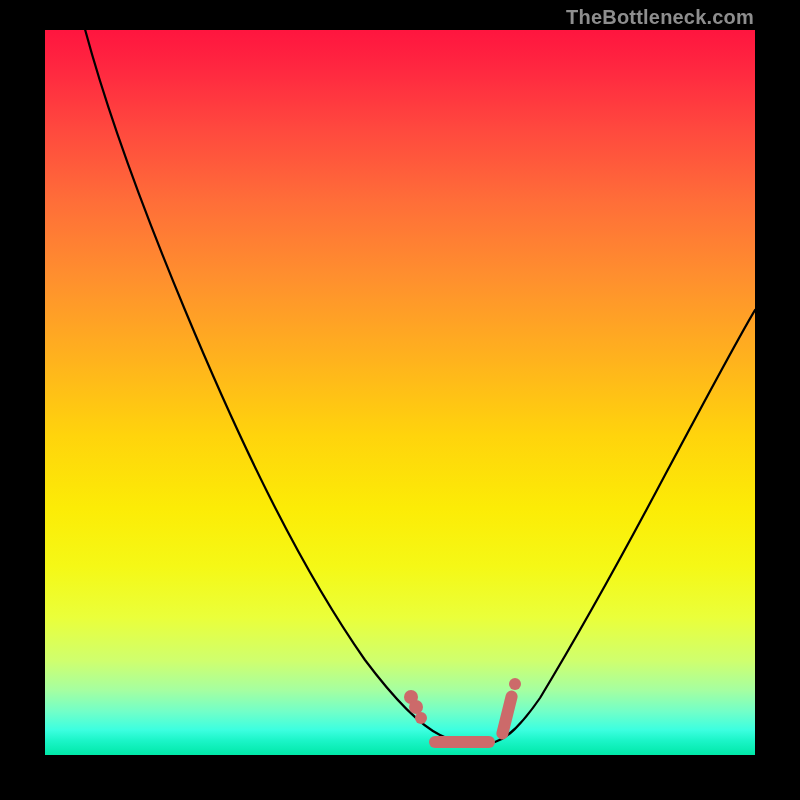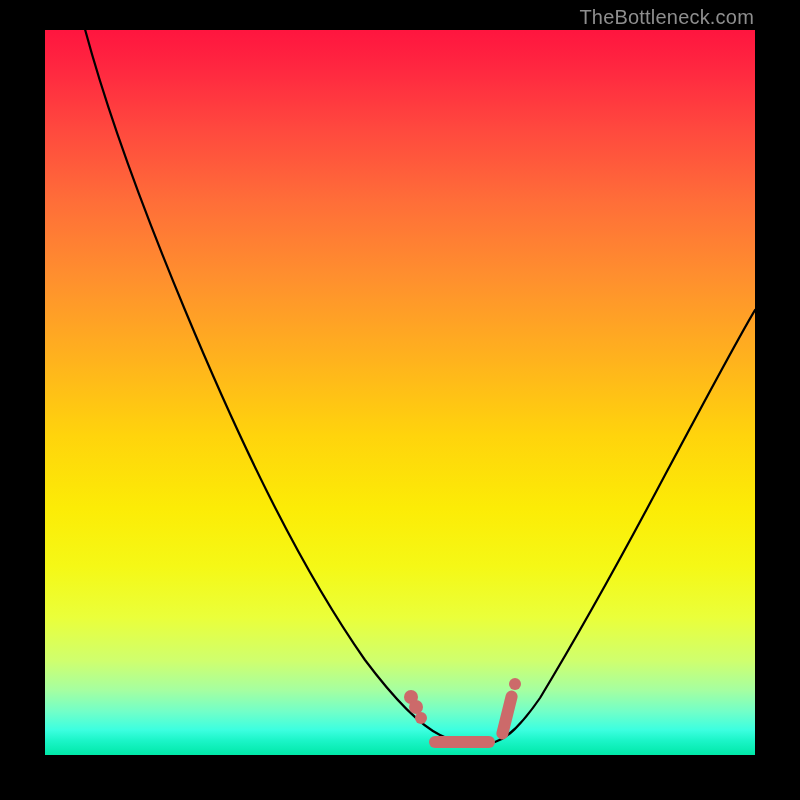--- a/index.html
+++ b/index.html
@@ -49,21 +49,21 @@
       #1bf5c8 98%,
       #00e8a8 100%
     );
   }
   .watermark {
     position: absolute;
     top: 6px;
     right: 46px;
     color: #8e8e8e;
     font-size: 20px;
-    font-weight: 400;
+    font-weight: 700;
     letter-spacing: 0.2px;
   }
   .curve-svg {
     position: absolute;
     inset: 0;
     width: 100%;
     height: 100%;
   }
   .curve-path {
     fill: none;

